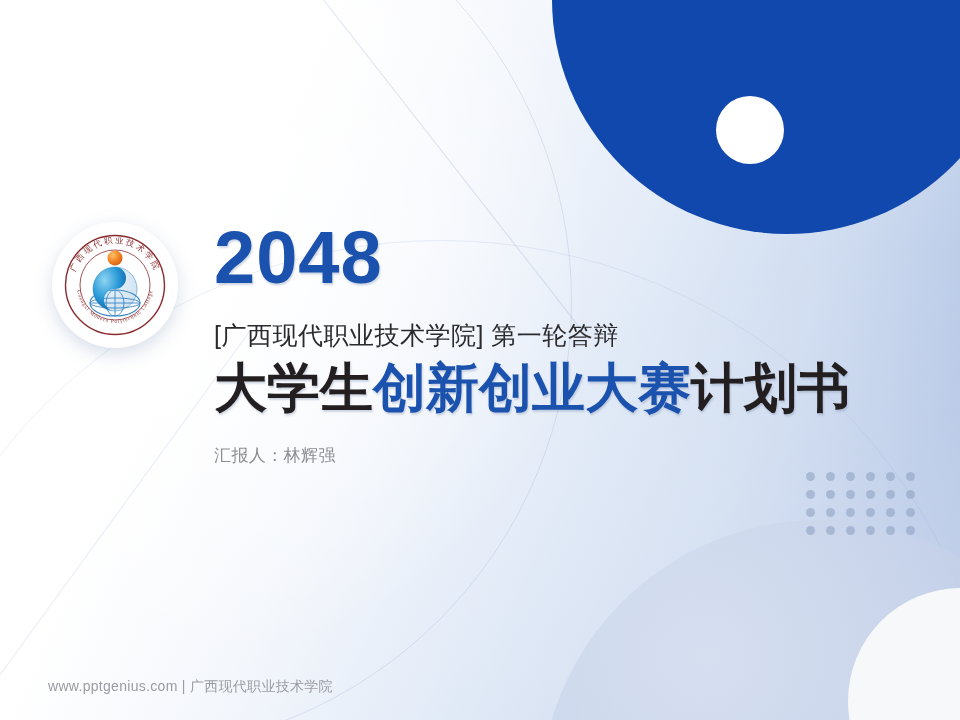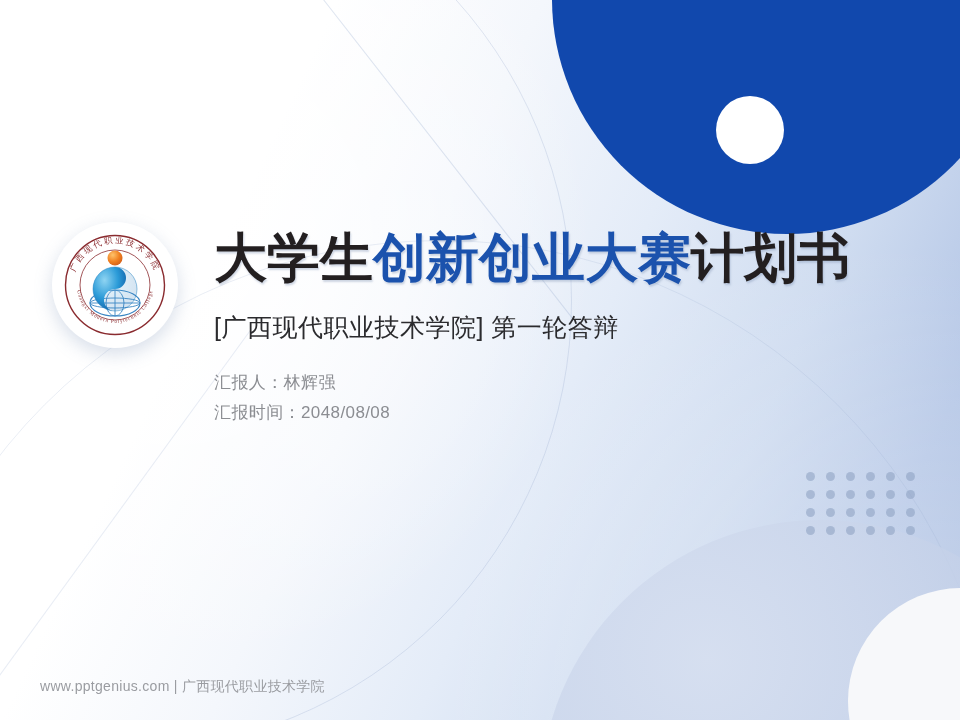--- a/index.html
+++ b/index.html
@@ -164,21 +164,21 @@
     margin-top: 24px;
     font-size: 17px;
     line-height: 1.75;
     color: #8b8d92;
     letter-spacing: 0.4px;
   }
 
   
   #footer {
     position: absolute;
-    left: 40px; bottom: 24px;
+    left: 48px; bottom: 24px;
     font-size: 14px;
     color: #9a9ca1;
     letter-spacing: 0.3px;
   }
 </style>
 </head>
 <body>
 
 <div id="slide">
 
@@ -263,28 +263,28 @@
 
       <circle cx="54" cy="58" r="22" fill="url(#globeGrad)" opacity="0.2"></circle>
       <path d="M 54 36 a 22 22 0 1 0 0 44 a 11 11 0 1 1 0 -22 a 11 11 0 1 0 0 -22 z" fill="url(#swirlGrad)"></path>
       <circle cx="54" cy="58" r="22" fill="none" stroke="#1e7ec0" stroke-width="0.8" opacity="0.6"></circle>
 
       <circle cx="54" cy="27" r="7.5" fill="url(#dotGrad)"></circle>
     </svg>
   </div>
 
   <div id="text-block">
+    <div id="year-line">2048</div>
+
+    <div id="subtitle">[广西现代职业技术学院] 第一轮答辩</div>
 
     <div id="main-title">
       <span class="title-dark">大学生</span><span class="title-blue">创新创业大赛</span><span class="title-dark">计划书</span>
     </div>
 
-    <div id="subtitle">[广西现代职业技术学院] 第一轮答辩</div>
-
     <div id="presenter-block">
       <div>汇报人：林辉强</div>
-      <div>汇报时间：2048/08/08</div>
     </div>
   </div>
 
   <div id="footer">www.pptgenius.com | 广西现代职业技术学院</div>
 
 </div>
 
 </body></html>

